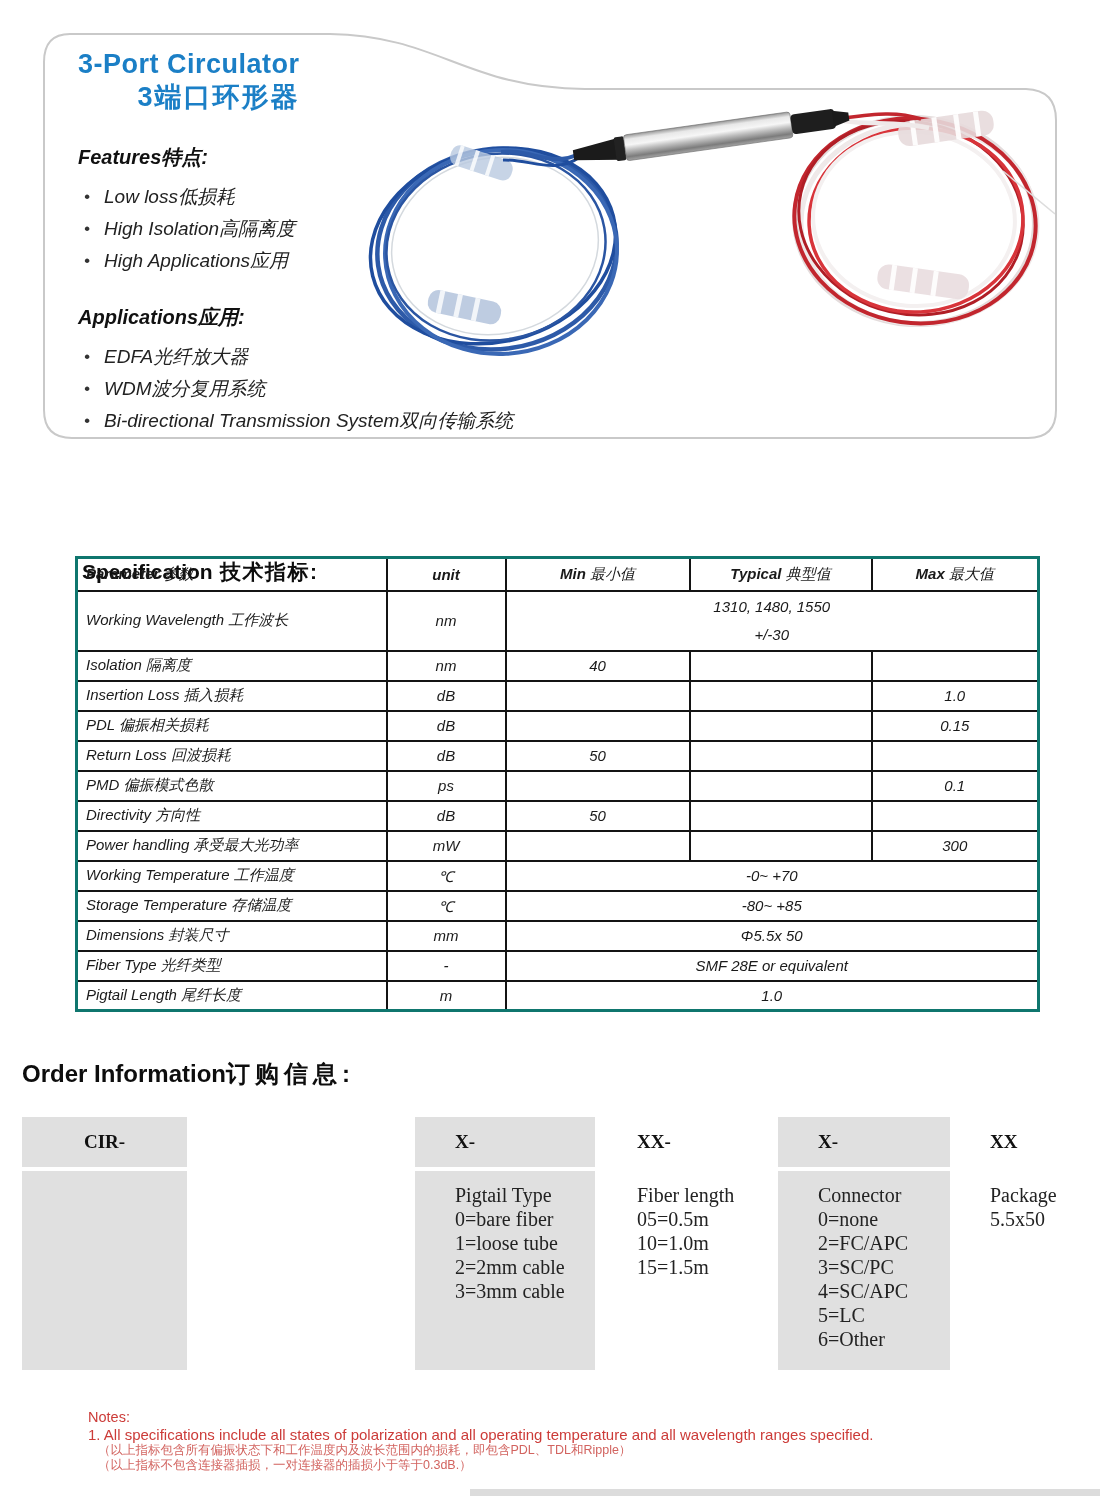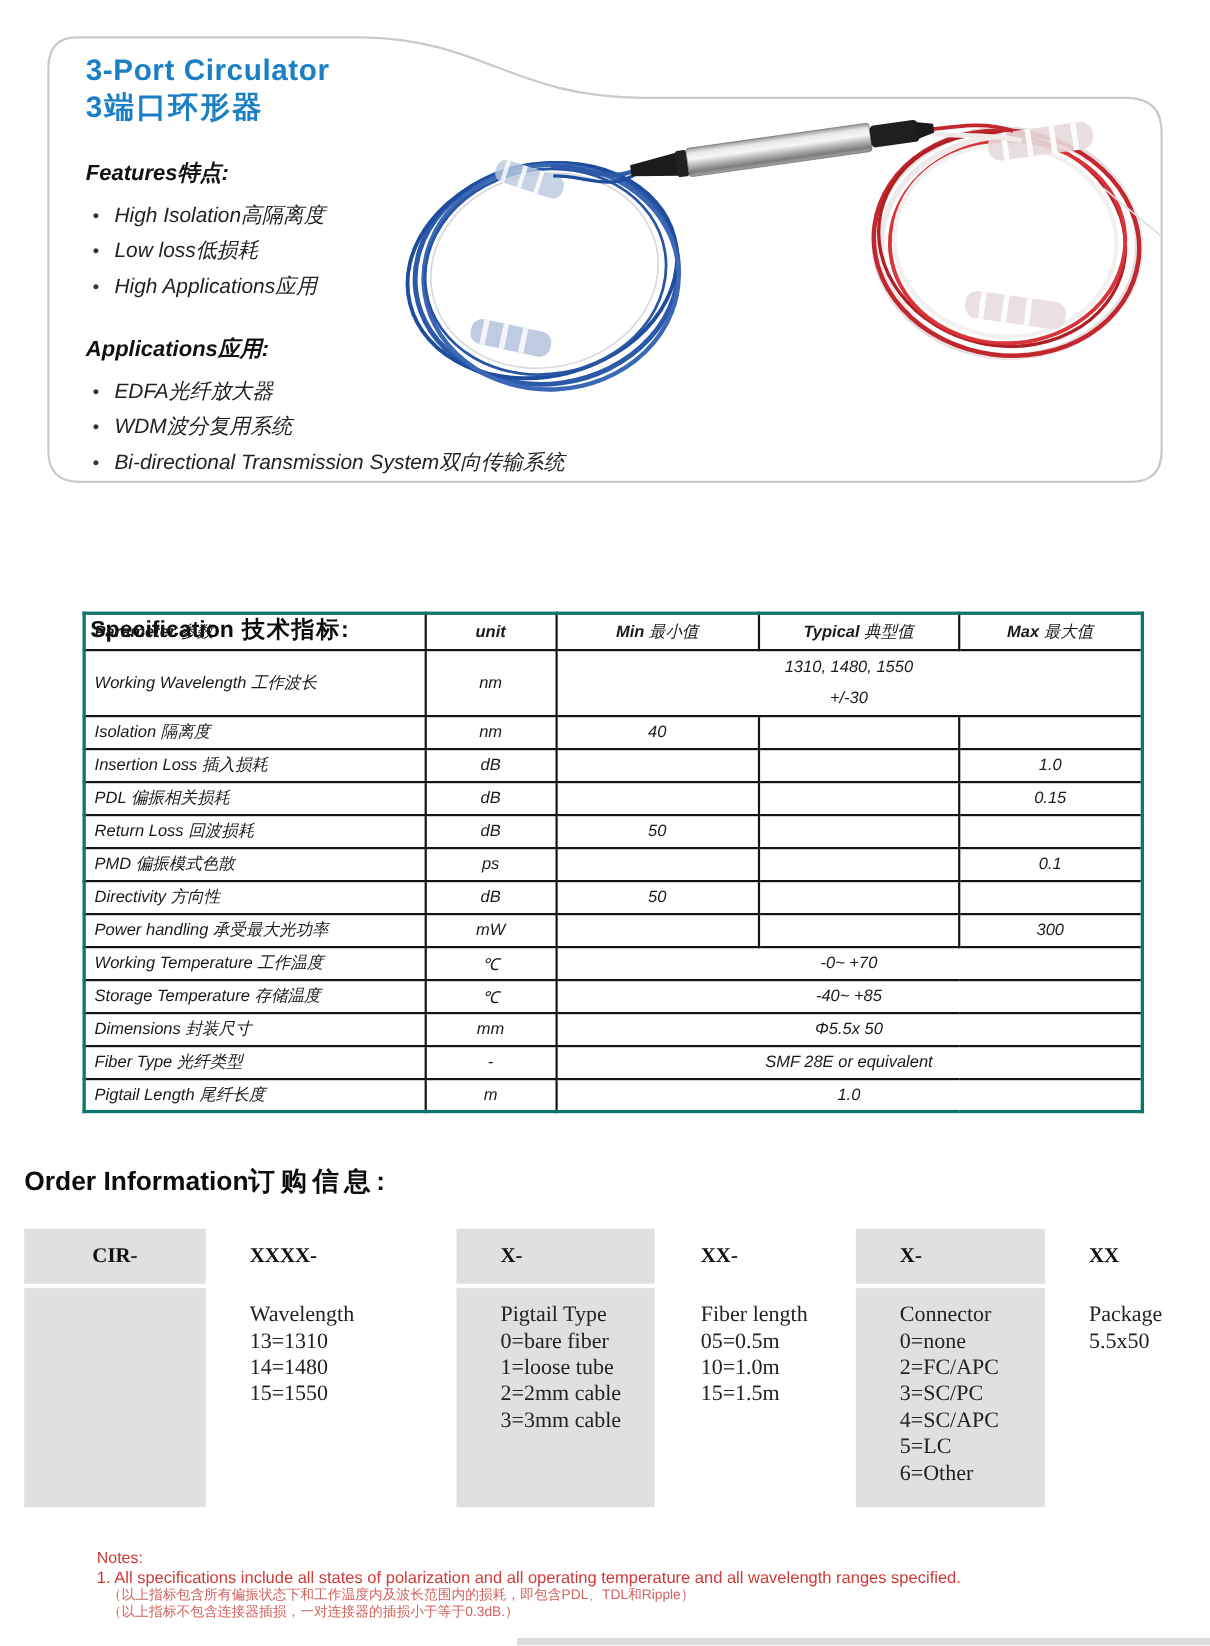--- a/index.html
+++ b/index.html
@@ -6,21 +6,21 @@
   html,body { background:#ffffff; }
   body {
     position:relative; width:1100px; height:1496px; overflow:hidden;
     font-family:"Liberation Sans", sans-serif; color:#1a1a1a;
   }
   .abs { position:absolute; }
 
   
   .card { left:40px; top:32px; width:1020px; height:410px; }
   .card-border { position:absolute; left:0; top:0; }
-  .title-block { position:absolute; left:38px; top:16px; line-height:33px; }
+  .title-block { position:absolute; left:38px; top:16px; line-height:33px;text-align:right; }
   .title-en { font-size:27px; font-weight:bold; color:#1b7fc6; letter-spacing:.5px; display:block; }
   .title-zh { font-size:27px; font-weight:bold; color:#1b7fc6; letter-spacing:2px; display:block; }
 
   .list-section { position:absolute; left:38px;font-style:italic; }
   .features-sec { top:112px; }
   .applications-sec { top:272px; }
   .sec-heading { font-size:20px; font-weight:bold; color:#111; margin-bottom:10px; }
   .bullet-list { list-style:none; }
   .bullet-list li { font-size:19px; color:#222; line-height:32px; padding-left:26px; position:relative; }
   .bullet-list li::before { content:"•"; position:absolute; left:6px; top:0; font-size:17px; color:#333; }
@@ -78,22 +78,22 @@
   </svg>
 
   <div class="title-block">
     <span class="title-en">3-Port Circulator</span>
     <span class="title-zh">3端口环形器</span>
   </div>
 
   <div class="list-section features-sec">
     <div class="sec-heading">Features特点:</div>
     <ul class="bullet-list">
+      <li>Low loss低损耗</li>
       <li>High Isolation高隔离度</li>
-      <li>Low loss低损耗</li>
       <li>High Applications应用</li>
     </ul>
   </div>
 
   <div class="list-section applications-sec">
     <div class="sec-heading">Applications应用:</div>
     <ul class="bullet-list">
       <li>EDFA光纤放大器</li>
       <li>WDM波分复用系统</li>
       <li>Bi-directional Transmission System双向传输系统</li>
@@ -250,21 +250,21 @@
     <td>300</td>
   </tr>
   <tr>
     <td class="param">Working Temperature 工作温度</td>
     <td>℃</td>
     <td colspan="3">-0~ +70</td>
   </tr>
   <tr>
     <td class="param">Storage Temperature 存储温度</td>
     <td>℃</td>
-    <td colspan="3">-40~ +85</td>
+    <td colspan="3">-80~ +85</td>
   </tr>
   <tr>
     <td class="param">Dimensions 封装尺寸</td>
     <td>mm</td>
     <td colspan="3">Φ5.5x 50</td>
   </tr>
   <tr>
     <td class="param">Fiber Type 光纤类型</td>
     <td>-</td>
     <td colspan="3">SMF 28E or equivalent</td>
@@ -278,29 +278,20 @@
   </table>
 
 <div class="abs order-heading">
   <span class="en">Order Information</span><span class="zh">订购信息:</span>
 </div>
 
 <div class="abs order-table">
   <div class="ocol oc1 shaded center">
     <div class="ohead">CIR-</div>
     <div class="obody"></div>
-  </div>
-  <div class="ocol oc2">
-    <div class="ohead">XXXX-</div>
-    <div class="obody">
-      <div>Wavelength</div>
-      <div>13=1310</div>
-      <div>14=1480</div>
-      <div>15=1550</div>
-    </div>
   </div>
   <div class="ocol oc3 shaded">
     <div class="ohead">X-</div>
     <div class="obody">
       <div>Pigtail Type</div>
       <div>0=bare fiber</div>
       <div>1=loose tube</div>
       <div>2=2mm cable</div>
       <div>3=3mm cable</div>
     </div>

